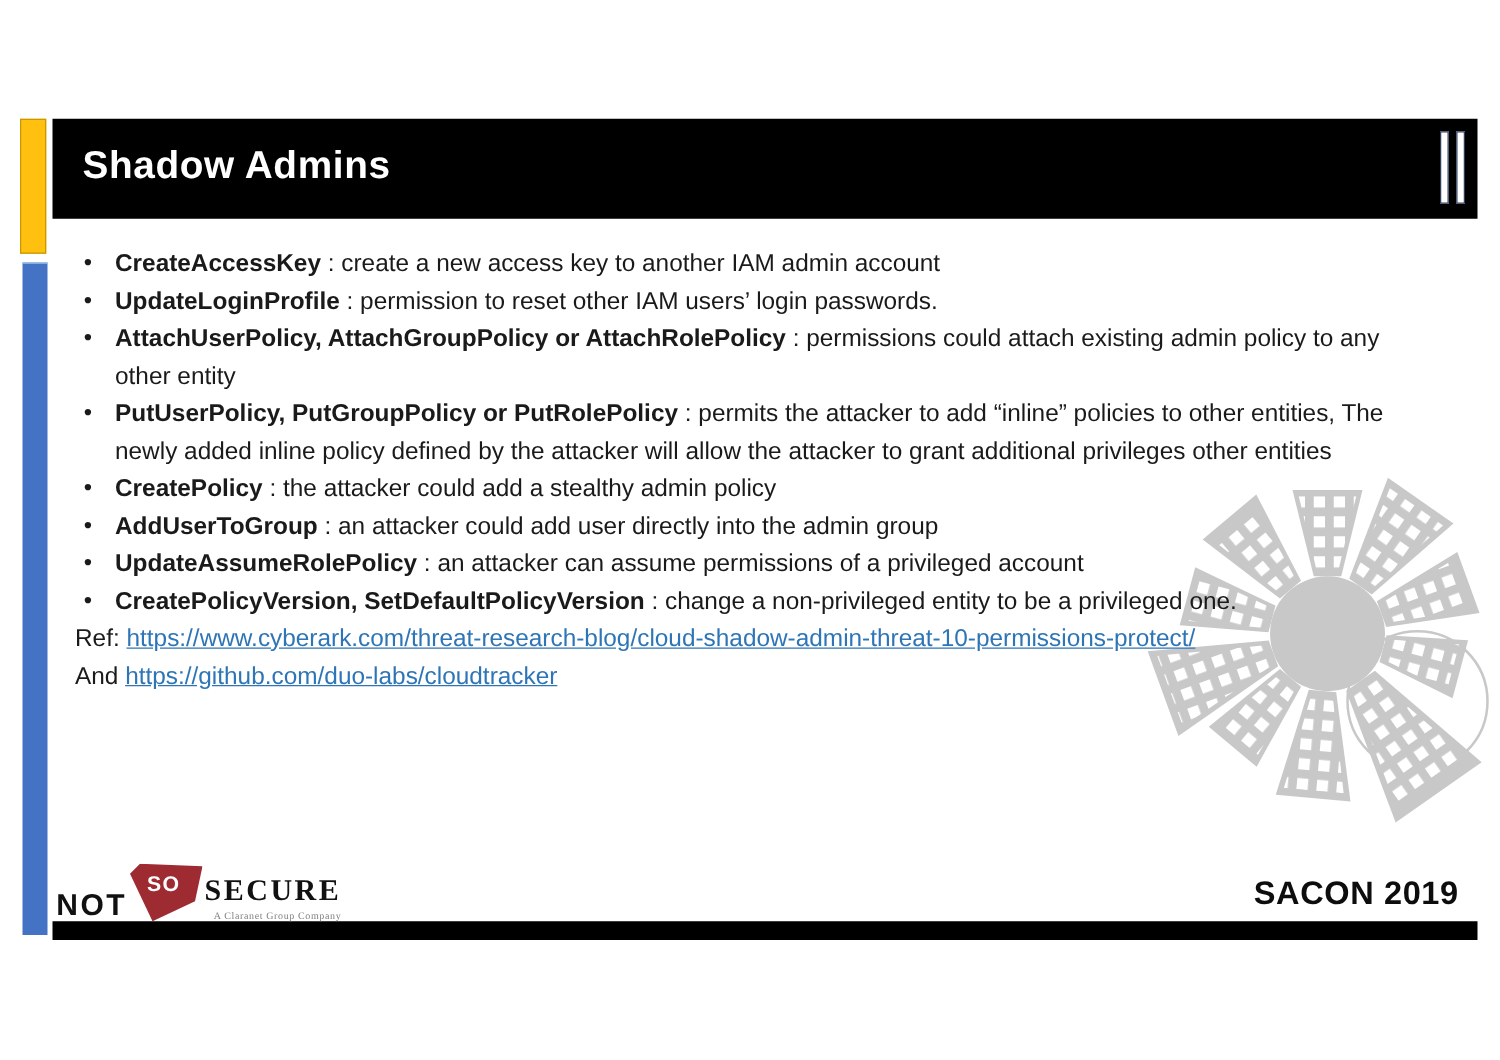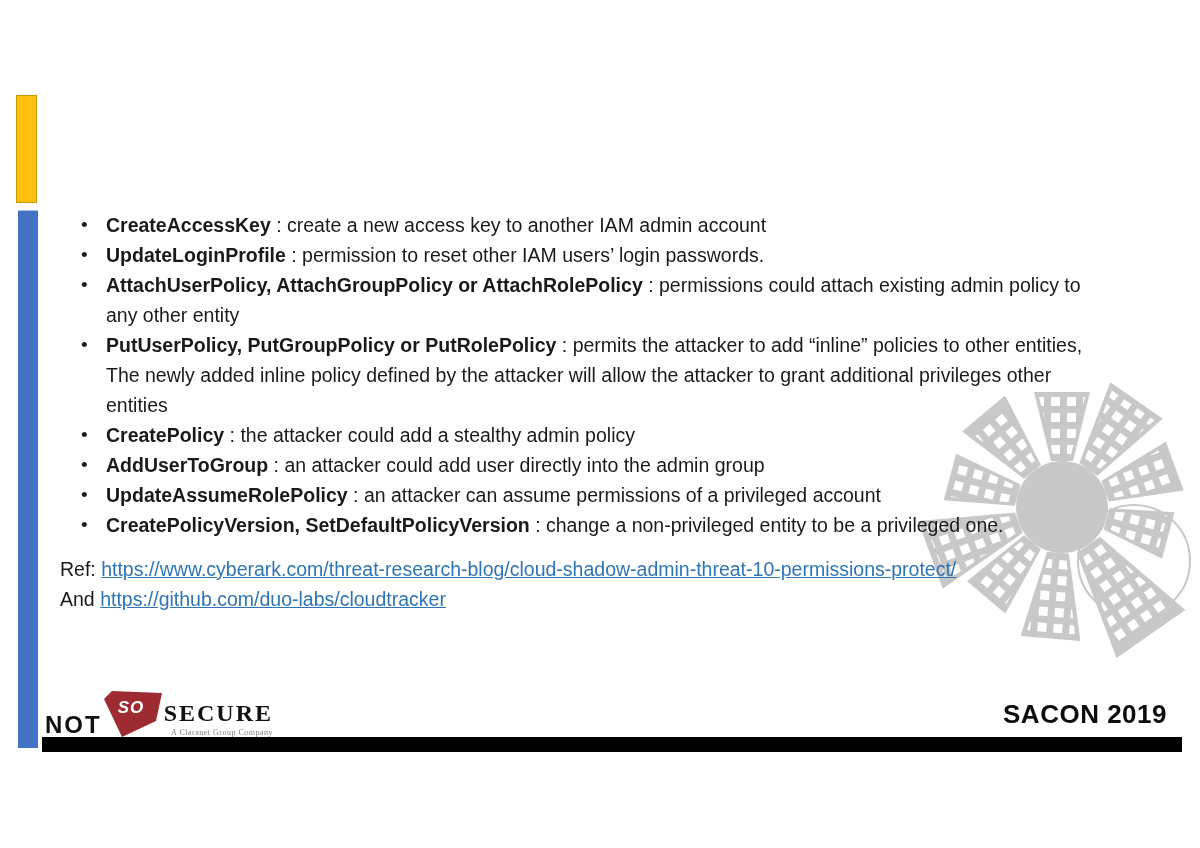--- a/index.html
+++ b/index.html
@@ -32,21 +32,21 @@
   }
   
   .city{
     position:absolute;left:872px;top:365px;width:336px;height:336px;z-index:0;
   }
   
   .content{
     position:absolute;left:60px;top:196px;width:1066px;z-index:1;
     color:#1A1A1A;font-size:19.5px;line-height:30px;
   }
-  ul.bullets{list-style:none;margin:14px;padding:0;}
+  ul.bullets{list-style:none;margin:0;padding:0;}
   li.bullet-item{position:relative;padding-left:32px;}
   li.bullet-item::before{
     content:"\2022";position:absolute;left:7px;top:0;font-size:19px;color:#1A1A1A;
   }
   .term{font-weight:bold;}
   .refs{margin-top:0;}
   .ref-line{padding-left:0;}
   a.link{color:#2E75B6;cursor:pointer;}
   
   .footer-bar{
@@ -56,38 +56,45 @@
     position:absolute;right:33px;top:699px;font-size:26px;font-weight:bold;color:#0d0d0d;
     letter-spacing:.5px;z-index:3;
   }
   
   .logo{
     position:absolute;left:45px;top:691px;z-index:4;display:flex;align-items:flex-end;
   }
   .logo .word{
     font-weight:bold;font-size:24px;color:#111111;letter-spacing:2px;line-height:1;margin-top:8px;
   }
-  .logo .shape-wrap{position:relative;width:58px;height:46px;margin:0 2px;font-style:italic;}
+  .logo .shape-wrap{position:relative;width:58px;height:46px;margin:0 2px;}
   .logo .shape-wrap svg{position:absolute;left:0;top:0;}
   .logo .so{
     position:absolute;left:14px;top:7px;color:#ffffff;font-weight:bold;font-size:17px;letter-spacing:1px;
   }
   .logo .right-col{display:flex;flex-direction:column;align-items:flex-end;margin-top:8px;font-family:Liberation Serif, serif;}
   .logo .tagline{
     font-size:8px;color:#7F7F7F;letter-spacing:.5px;margin-top:3px;white-space:nowrap;
   }
 </style>
 </head>
 <body>
 
 <div class="stage">
 
   <div class="accent-yellow"></div>
   <div class="accent-blue"></div>
 
+  <div class="header">
+    <h1 class="title">Shadow Admins</h1>
+    <div class="pause-icon">
+      <span></span>
+      <span></span>
+    </div>
+  </div>
 
   <svg class="city" viewBox="0 0 336 336">
     <defs>
       <pattern id="win" width="16" height="16" patternUnits="userSpaceOnUse">
         <rect x="3" y="3" width="9" height="9" fill="#ffffff"></rect>
       </pattern>
     </defs>
     <g>
       <circle cx="190" cy="142" r="46" fill="#C8C8C8"></circle>
       <circle cx="262" cy="196" r="56" fill="none" stroke="#C8C8C8" stroke-width="2"></circle>

